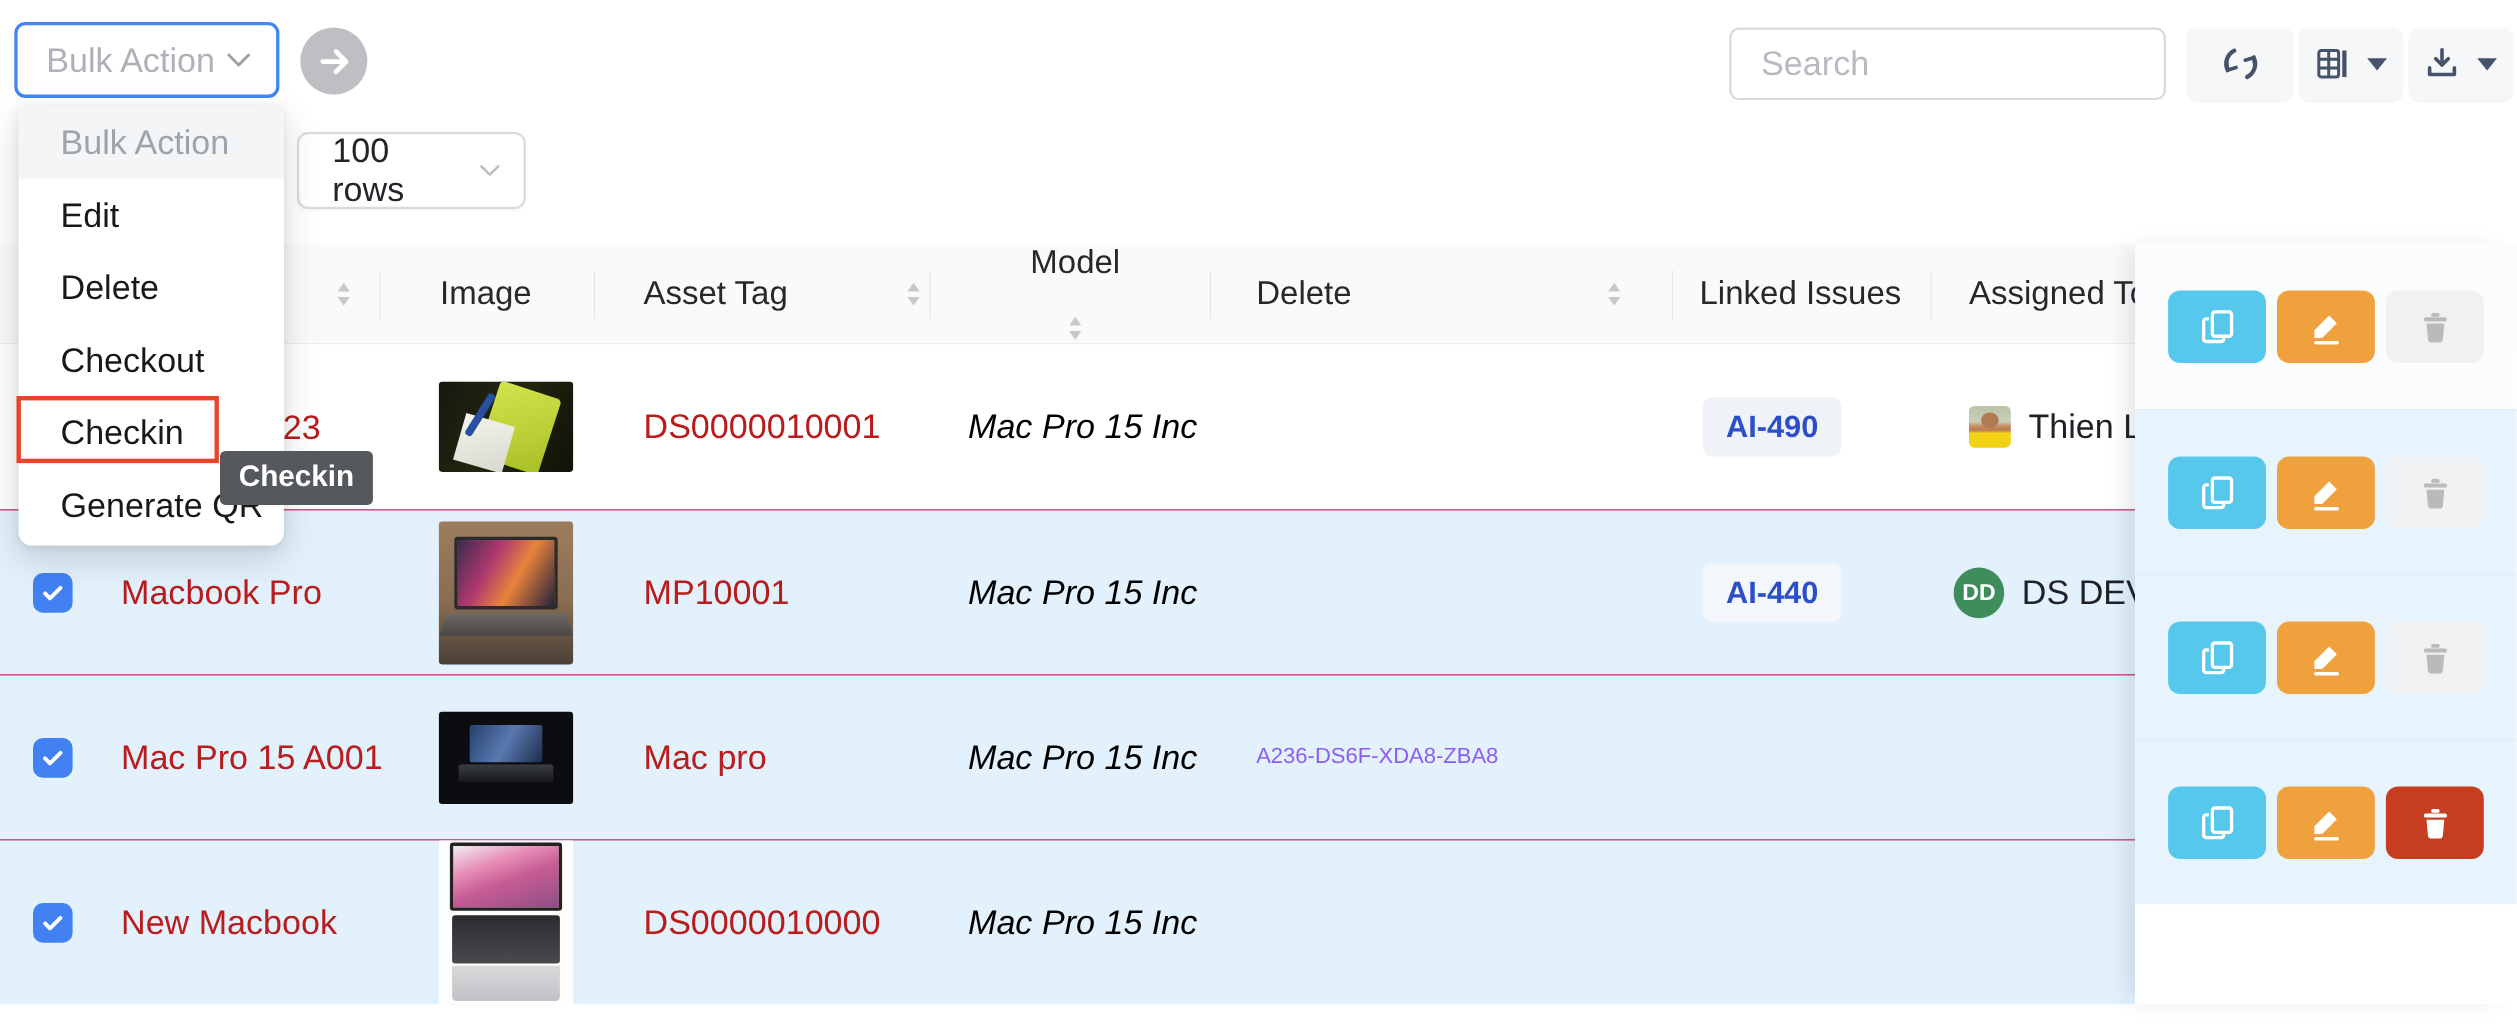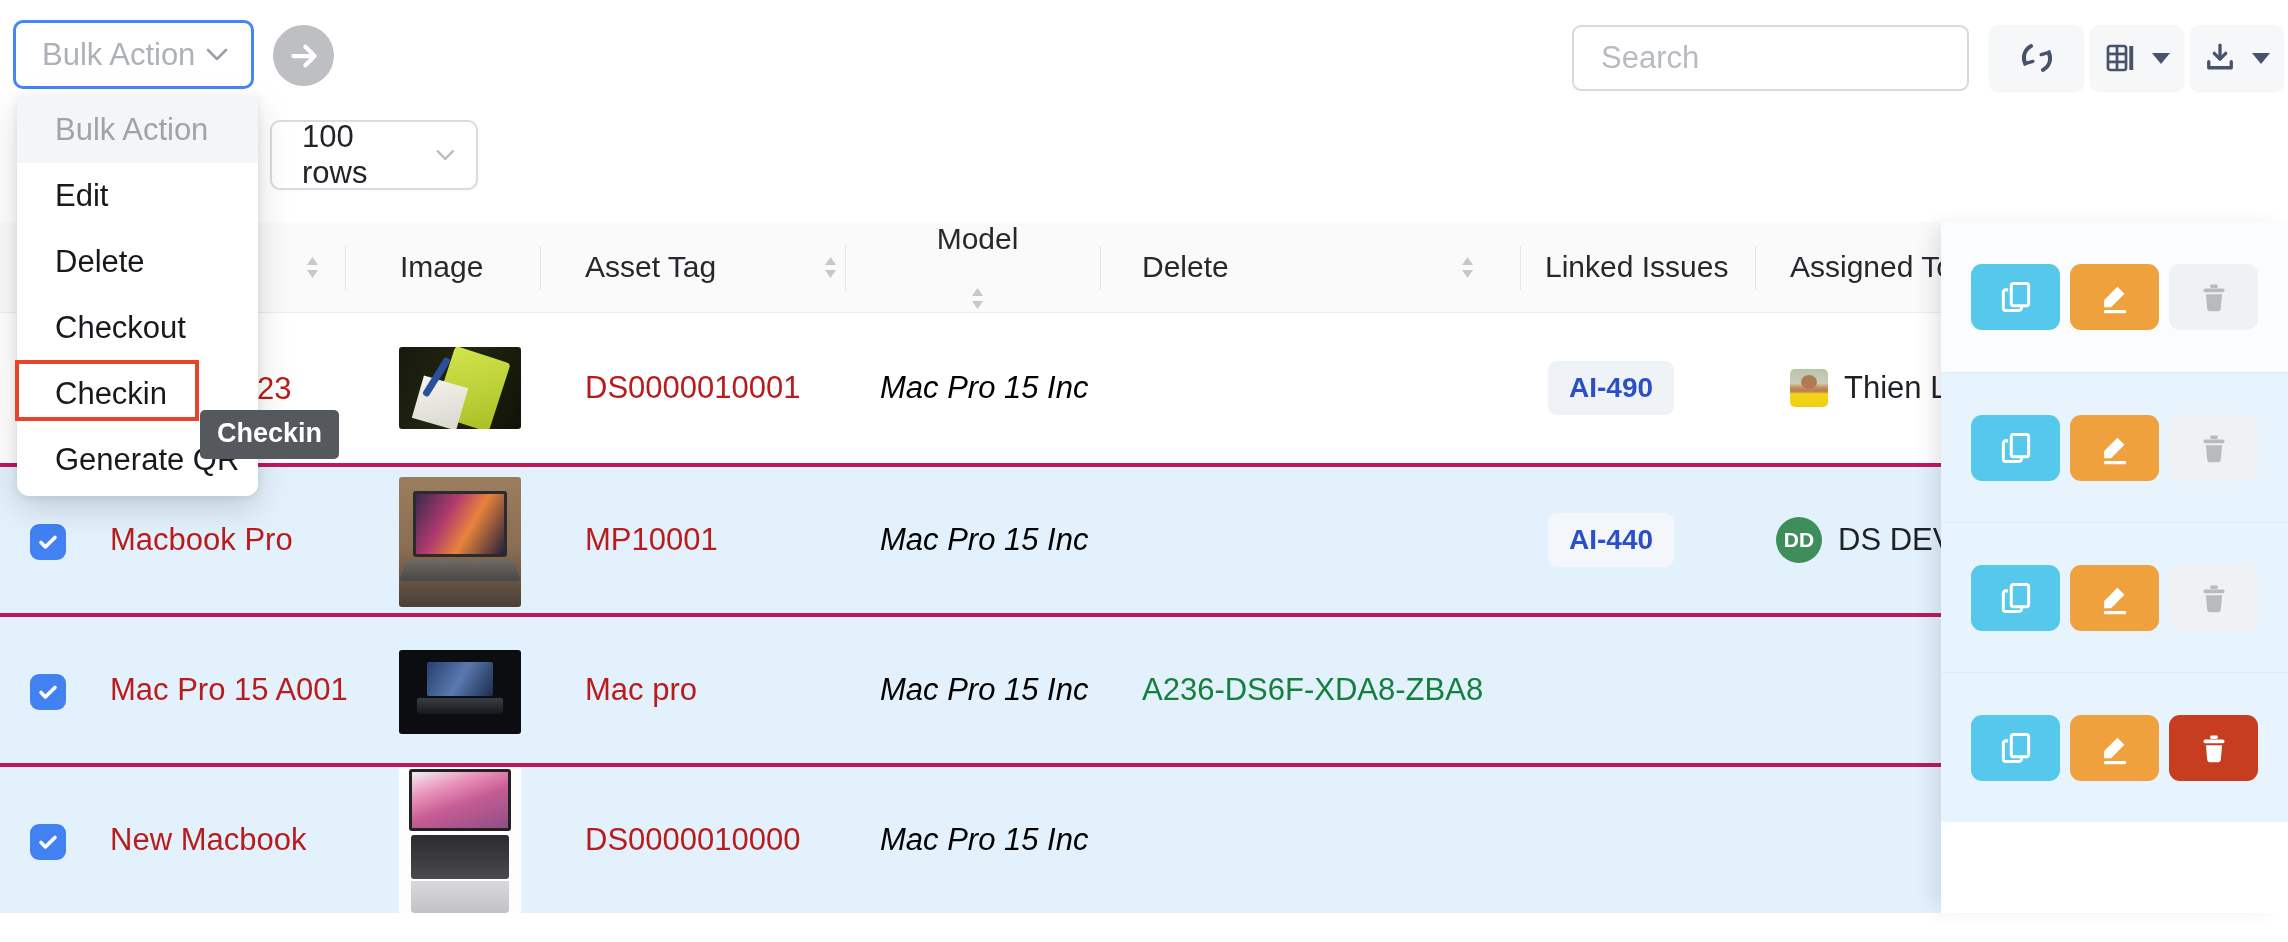--- a/index.html
+++ b/index.html
@@ -31,25 +31,25 @@
 
   
   .thead { position:absolute; left:0; top:222px; width:2288px; height:91px; background:#fafafa;
     border-bottom:1px solid #ececec; }
   .th { position:absolute; top:0; height:100%; display:flex; align-items:center; gap:18px;
     font-size:30px; font-weight:400; color:#26282b; white-space:nowrap; }
   .vdiv { position:absolute; top:24px; width:1px; height:44px; background:#e6e6e6; }
 
   .row { position:absolute; left:0; width:1941px; height:150px; overflow:hidden; }
   .row.white { background:#ffffff; }
-  .row.blue  { background:#e2f1fc; border-top:4px solid #be185d; }
+  .row.blue  { background:#e2f1fc; border-top:1px solid #be185d; }
   .cell { position:absolute; top:0; height:100%; display:flex; align-items:center; white-space:nowrap; }
   .link { color:#b91c1c; font-size:31px; text-decoration:none; cursor:pointer; }
   .plain { color:#000000; font-size:31px;font-style:italic; }
-  .serial { color:#15803d; font-size:31px; }
+  .serial { color:#8b5cf6; font-size:20px; }
 
   .checkbox { position:absolute; left:30px; top:57px; width:36px; height:36px; border-radius:9px;
     background:#4181f2; display:flex; align-items:center; justify-content:center; cursor:pointer; }
 
   .thumb { position:absolute; left:399px; width:122px; border-radius:3px; overflow:hidden; }
 
   .badge { display:inline-block; background:#eff2f7; border-radius:9px; padding:11px 21px;
     font-size:28px; font-weight:700; color:#2b4fc8; }
   .row.blue .badge { background:#f3f7fb; }
 

